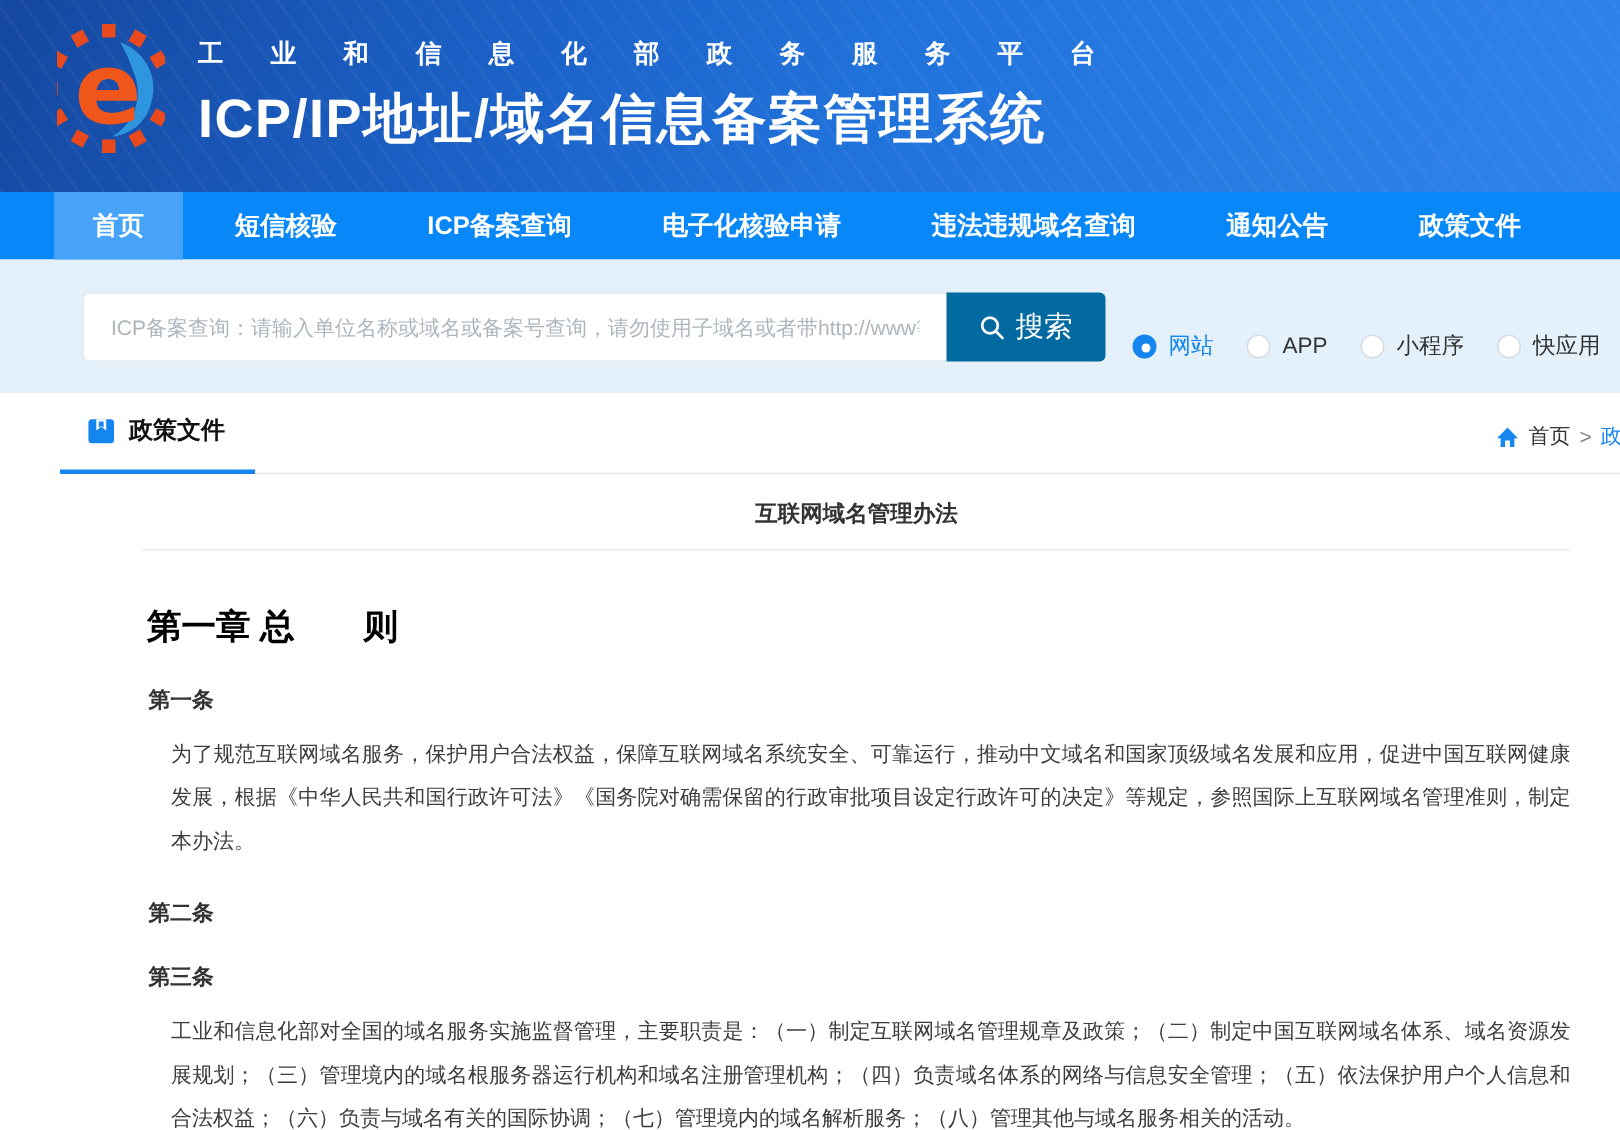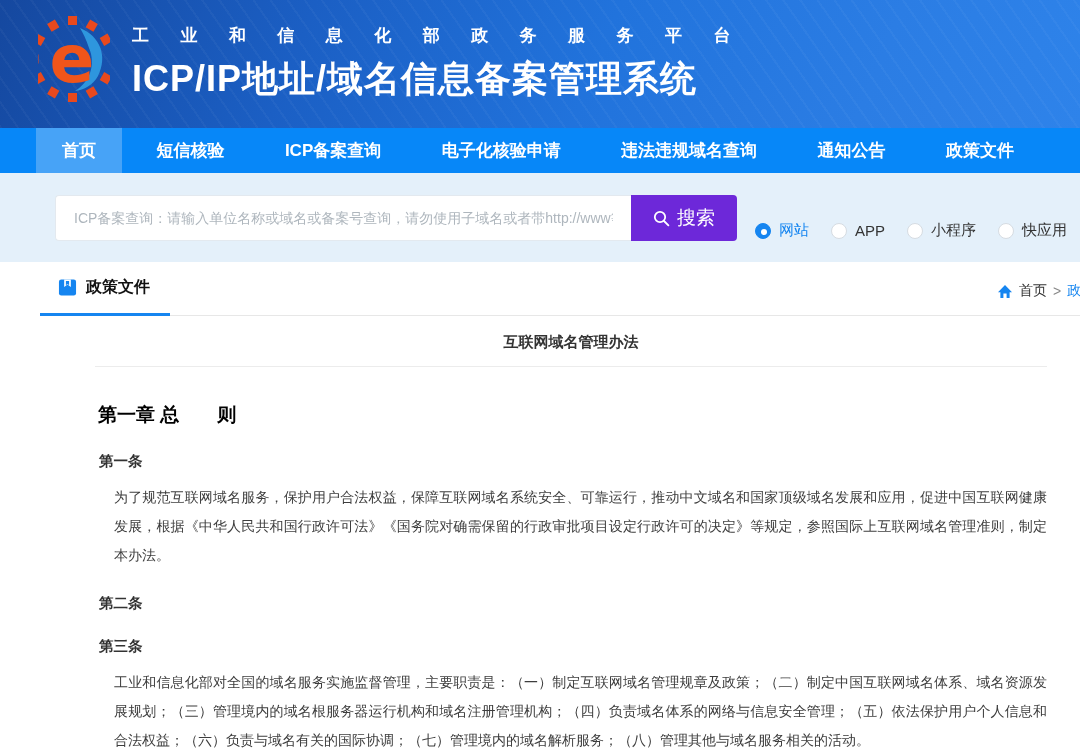--- a/index.html
+++ b/index.html
@@ -45,21 +45,21 @@
     padding:22px 0 0 55px;
   }
   .search-input {
     width:648px; height:46px; border:1px solid #e3e9ef; border-right:none;
     border-radius:4px 0 0 4px; background:#fff; padding:0 18px;
     font-size:14px; color:#333; outline:none;
     font-family:"Liberation Sans","DejaVu Sans",sans-serif;
   }
   .search-input::placeholder { color:#aeb6bd; }
   .search-btn {
-    width:120px; height:46px; border:none; background:#6d28d9; color:#fff;
+    width:120px; height:46px; border:none; background:#0369a1; color:#fff;
     font-size:19px; border-radius:0 4px 4px 0; cursor:pointer;
     display:flex; align-items:center; justify-content:center; gap:7px;
     font-family:"Liberation Sans","DejaVu Sans",sans-serif;
   }
   .radio-group {
     display:flex; align-items:center; gap:9px; margin-left:18px; margin-top:26px;
     white-space:nowrap;
   }
   .radio-opt { display:flex; align-items:center; gap:8px; cursor:pointer; margin-right:13px; }
   .radio-dot {
@@ -94,21 +94,21 @@
   .breadcrumb .bc-sep { color:#888; }
   .breadcrumb .bc-cur { color:#1585f0; cursor:pointer; }
 
   .article { margin:0 0 0 95px; padding-right:33px; }
   .article-title {
     text-align:center; font-size:15px; font-weight:bold; color:#333;
     padding:17px 0 14px;
   }
   .title-rule { border:none; border-top:1px solid #ececec; margin:0; }
   .chapter {
-    font-size:19px; font-weight:bold; color:#000; margin:35px 0 2px 3px;
+    font-size:23px; font-weight:bold; color:#000; margin:35px 0 2px 3px;
   }
   .law-item { margin-top:24px; }
   .law-head { font-size:14.5px; font-weight:bold; color:#333; margin-left:4px; }
   .law-body {
     font-size:14px; color:#3d3d3d; line-height:29px; margin-top:12px;
     text-align:justify; margin-left:19px;
   }
 </style>
 </head>
 <body>

